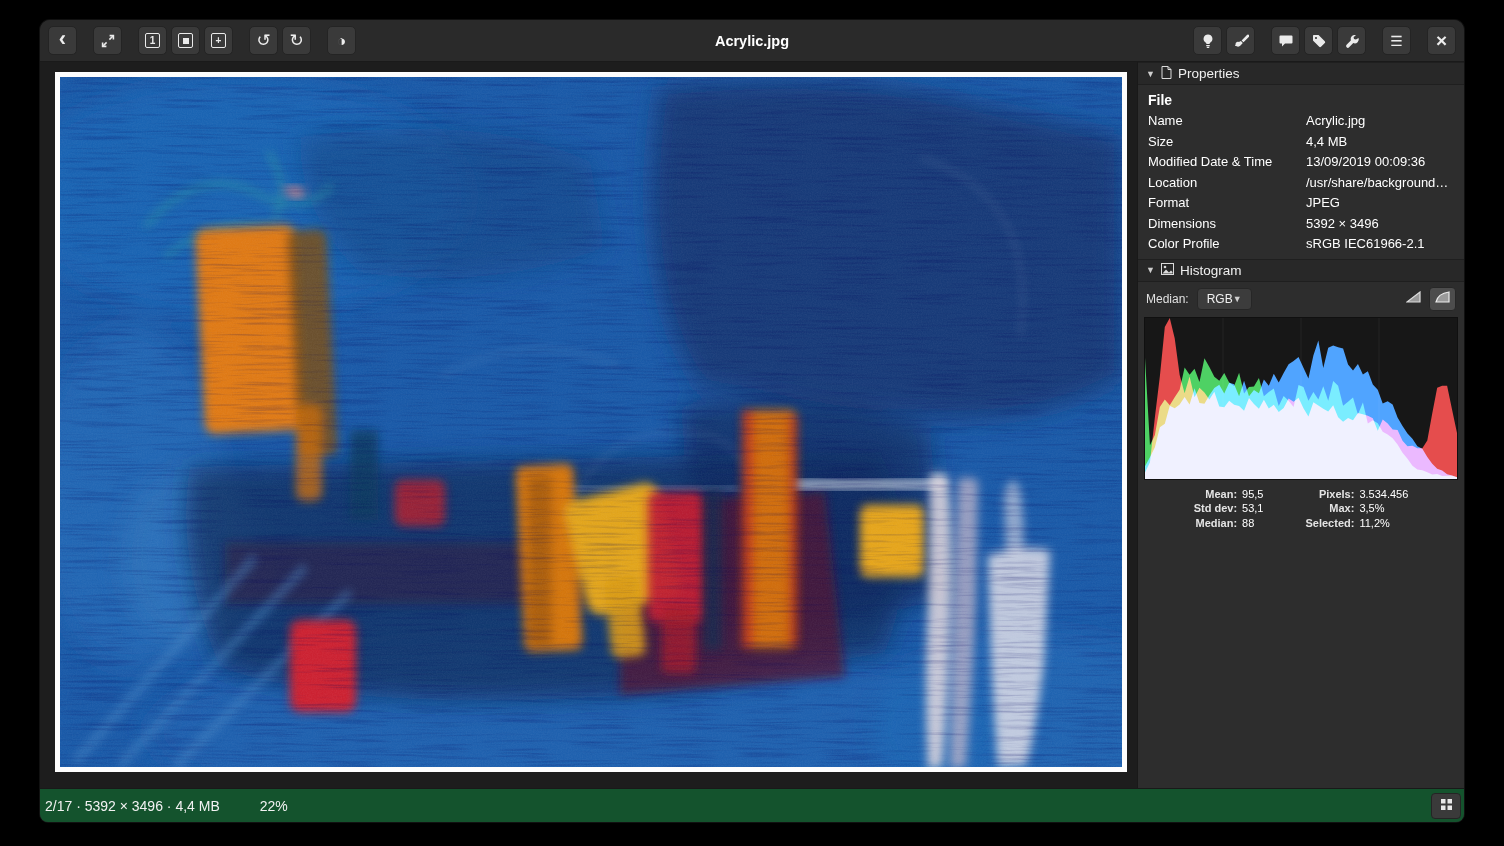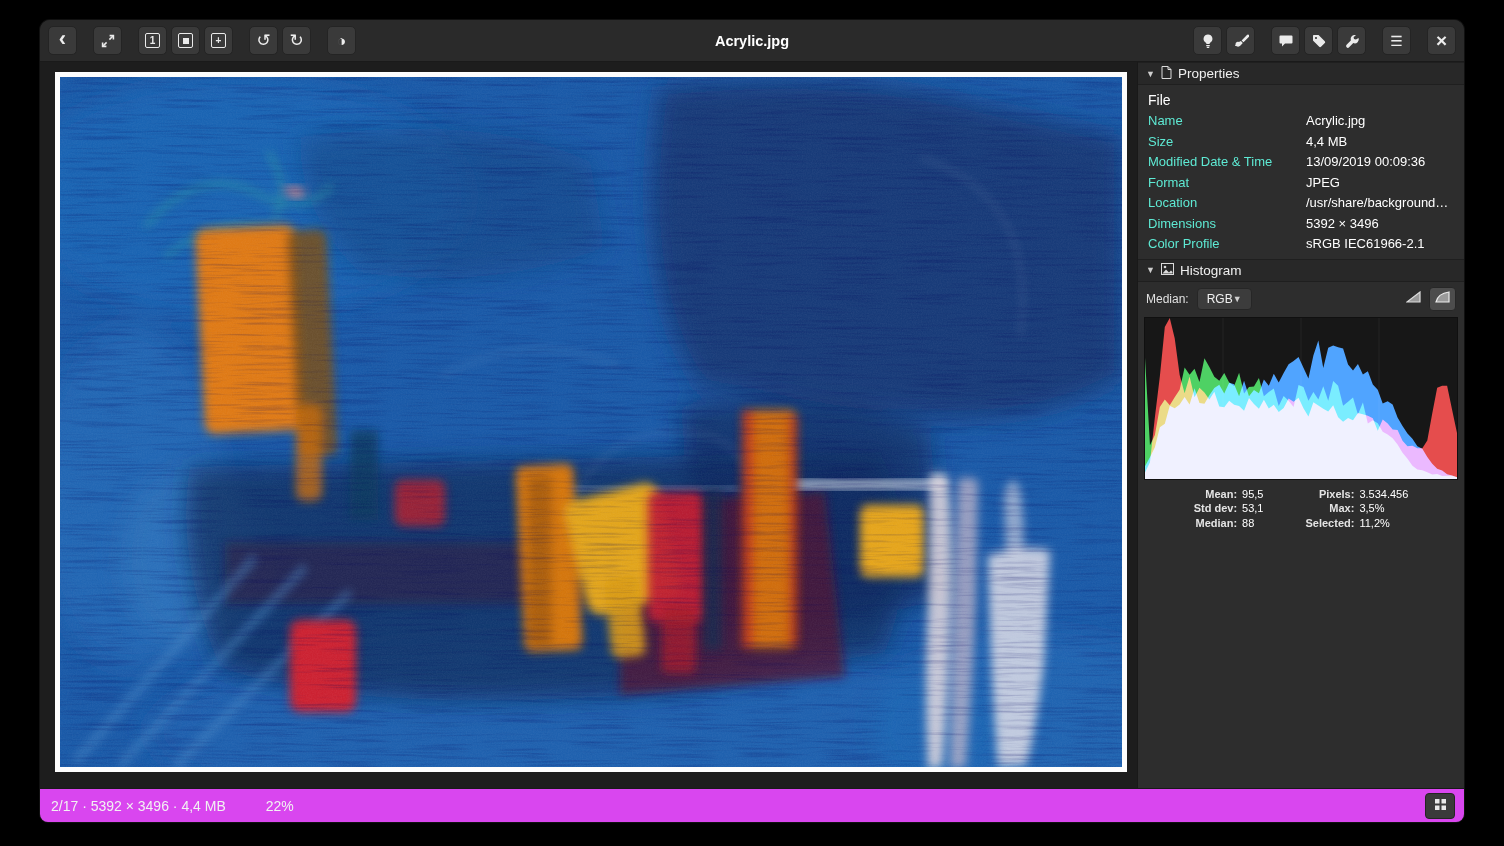--- a/index.html
+++ b/index.html
@@ -22,39 +22,39 @@
   .right-cluster{margin-left:auto;display:flex;align-items:center}
   
   .content{flex:1;display:flex;min-height:0}
   .canvas-area{flex:1;background:#1d1d1d;position:relative;min-width:0}
   .frame{position:absolute;left:15px;top:10px;width:1072px;height:700px;background:#fdfdfd;padding:5px}
   .frame svg{width:100%;height:100%;display:block}
   
   .sidebar{width:327px;background:#2d2d2d;border-left:1px solid #191919;display:flex;flex-direction:column;font-size:13px;color:#e6e6e6;flex:0 0 auto}
   .section-header{height:23px;display:flex;align-items:center;gap:6px;padding:0 8px;background:#282828;border-bottom:1px solid #1f1f1f;border-top:1px solid #1f1f1f;color:#f0f0f0;font-size:13.5px}
   .disclosure{font-size:9px;color:#cfcfcf}
-  .sec-title{font-weight:normal;font-size:14px;padding:7px 10px 3px;color:#fff}
+  .sec-title{font-weight:bold;font-size:14px;padding:7px 10px 3px;color:#fff}
   .prop-row{display:flex;padding:2px 0 2px 10px;line-height:16.5px}
-  .prop-label{width:158px;color:#5eead4;flex:0 0 auto}
+  .prop-label{width:158px;color:#ffffff;flex:0 0 auto}
   .prop-value{color:#fff;white-space:nowrap;overflow:hidden;text-overflow:ellipsis;padding-right:6px}
   .channel-row{display:flex;align-items:center;padding:5px 8px;gap:8px}
   .channel-label{font-size:12px;color:#e0e0e0}
   .dropdown{display:flex;align-items:center;background:#3c3c3c;border:1px solid #262626;border-radius:4px;padding:3px 9px;font-size:12px;color:#f0f0f0}
   .dropdown .arrow{font-size:9px;color:#cfcfcf}
   .mode-btns{margin-left:auto;display:flex;gap:2px}
   .mode-btn{width:27px;height:24px;border-radius:4px;display:flex;align-items:center;justify-content:center;background:transparent;border:1px solid transparent}
   .mode-btn.active{background:#4d4d4d;border-color:#272727}
   .hist-wrap{margin:1px 6px 0;background:#171717;height:163px;border:1px solid #101010}
   .hist-wrap svg{width:100%;height:100%;display:block}
   .stats{display:flex;justify-content:center;gap:42px;padding:8px 0 6px;font-size:11px;color:#fff}
   .stat-col{display:grid;grid-template-columns:auto auto;gap:2.5px 5px;align-content:start}
   .stat-label{font-weight:bold;text-align:right;color:#e4e4e4}
   .sidebar-fill{flex:1}
   
-  .statusbar{height:34px;background:#d946ef;border-top:1px solid #191919;display:flex;align-items:center;padding:0 9px;color:#f2f2f2;font-size:14px;flex:0 0 auto}
+  .statusbar{height:34px;background:#14532d;border-top:1px solid #191919;display:flex;align-items:center;padding:0 3px;color:#f2f2f2;font-size:14px;flex:0 0 auto}
   .status-pos{padding-left:2px}
   .status-zoom{margin-left:40px}
   .spacer{flex:1}
   .thumb-btn{width:30px;height:26px;background:#3a3a3a;border:1px solid #242424;border-radius:4px;display:flex;align-items:center;justify-content:center}
 </style>
 </head>
 <body>
 
 <div class="window">
 
@@ -282,26 +282,26 @@
       </div>
       <div class="prop-row">
         <span class="prop-label">Size</span>
         <span class="prop-value">4,4  MB</span>
       </div>
       <div class="prop-row">
         <span class="prop-label">Modified Date &amp; Time</span>
         <span class="prop-value">13/09/2019 00:09:36</span>
       </div>
       <div class="prop-row">
+        <span class="prop-label">Location</span>
+        <span class="prop-value">/usr/share/background…</span>
+      </div>
+      <div class="prop-row">
         <span class="prop-label">Format</span>
         <span class="prop-value">JPEG</span>
-      </div>
-      <div class="prop-row">
-        <span class="prop-label">Location</span>
-        <span class="prop-value">/usr/share/background…</span>
       </div>
       <div class="prop-row">
         <span class="prop-label">Dimensions</span>
         <span class="prop-value">5392 × 3496</span>
       </div>
 
       <div class="prop-row">
         <span class="prop-label">Color Profile</span>
         <span class="prop-value">sRGB IEC61966-2.1</span>
       </div>

